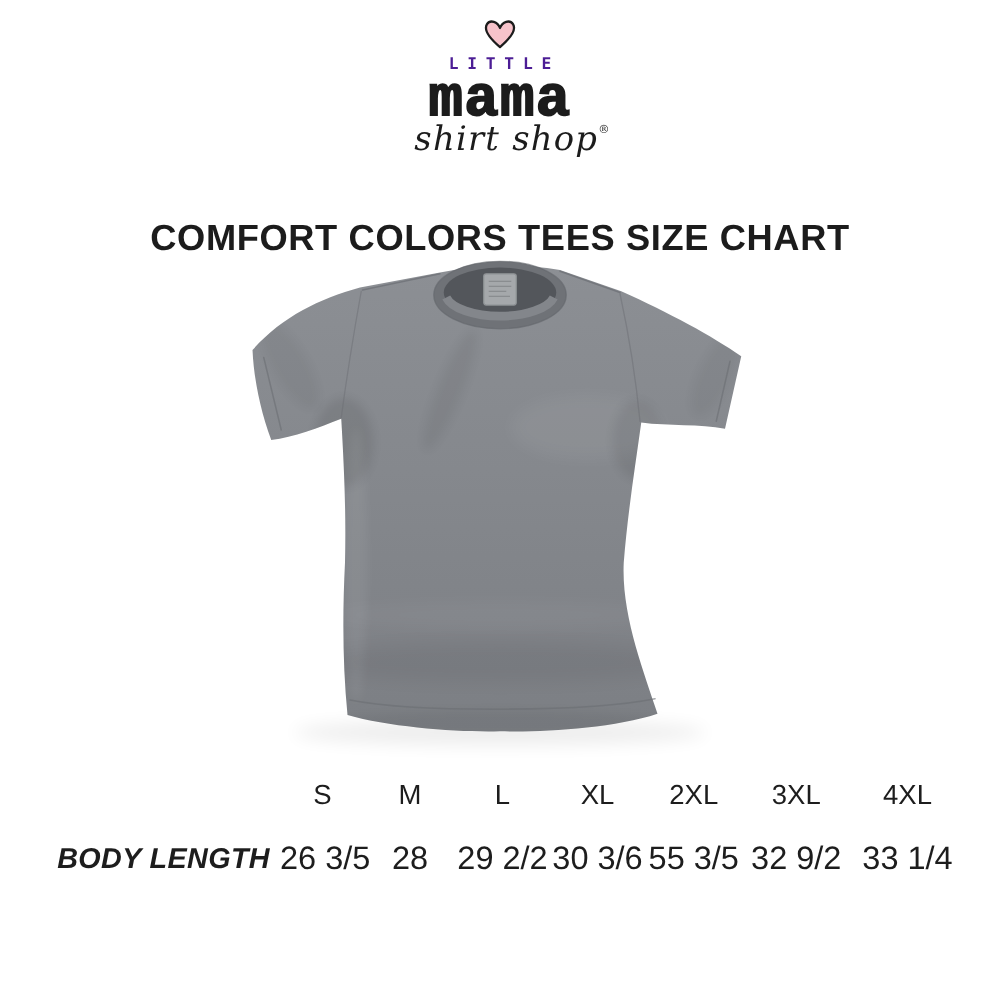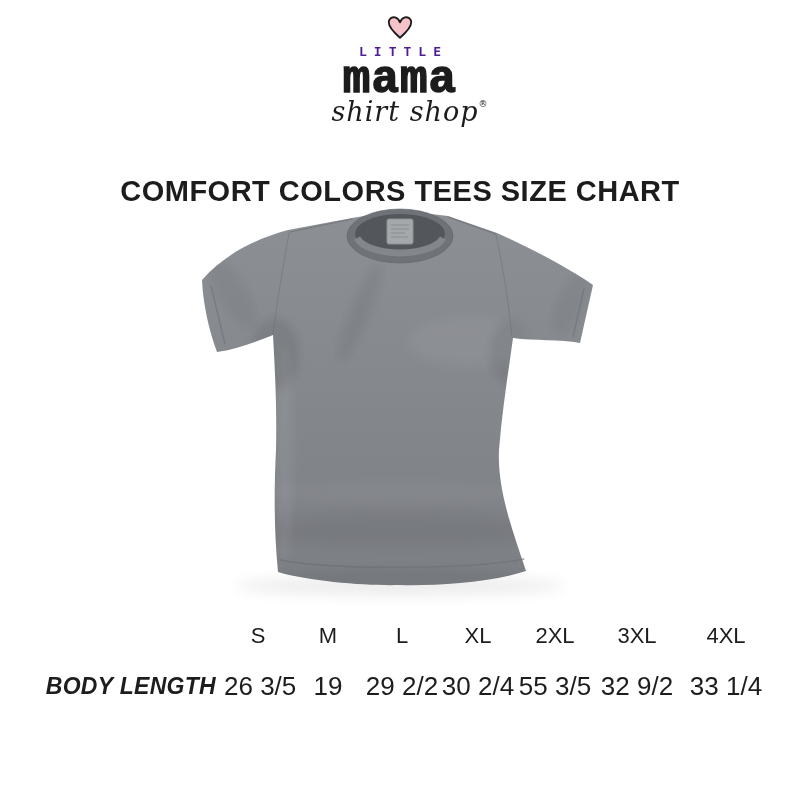--- a/index.html
+++ b/index.html
@@ -216,22 +216,22 @@
     <div class="cell">L</div>
     <div class="cell">XL</div>
     <div class="cell">2XL</div>
     <div class="cell">3XL</div>
     <div class="cell">4XL</div>
   </div>
 
   <div class="trow r-body">
     <div class="label">BODY LENGTH</div>
     <div class="cell">26 3/5</div>
-    <div class="cell">19</div>
+    <div class="cell">28</div>
     <div class="cell">29 2/2</div>
-    <div class="cell">30 2/4</div>
+    <div class="cell">30 3/6</div>
     <div class="cell">55 3/5</div>
     <div class="cell">32 9/2</div>
     <div class="cell">33 1/4</div>
   </div>
 
 
 </div>
 
 </body></html>

